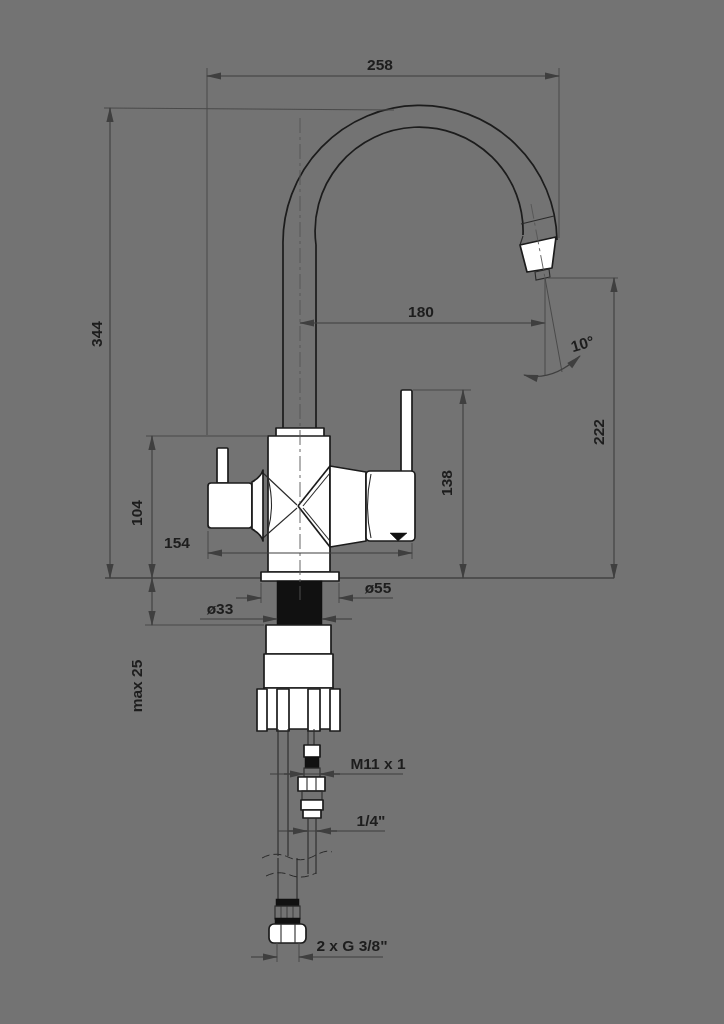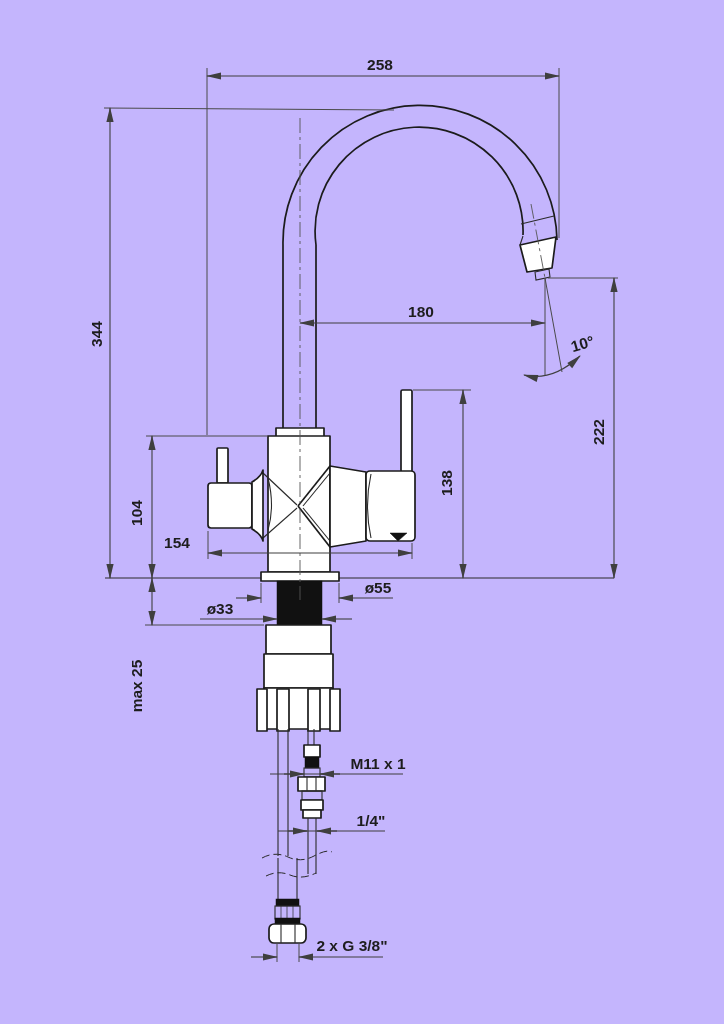--- a/index.html
+++ b/index.html
@@ -1,16 +1,16 @@
 <!DOCTYPE html>
 <html><head>
 <meta charset="utf-8">
 <style>
   html,body{margin:0;padding:0;background:#ffffff;}
-  .page{width:724px;height:1024px;background:#c4b5fd;position:relative;overflow:hidden;}
+  .page{width:724px;height:1024px;background:#737373;position:relative;overflow:hidden;}
   .dim-text{font:700 15.5px "Liberation Sans", sans-serif;fill:#1d1d1d;}
   .part{stroke:#1c1c1c;stroke-width:1.7;fill:none;stroke-linejoin:round;}
   .partfill{stroke:#1c1c1c;stroke-width:1.7;fill:#ffffff;stroke-linejoin:round;}
   .part-thin{stroke:#2a2a2a;stroke-width:1.1;fill:none;}
   .black{fill:#111111;stroke:#111111;stroke-width:0.5;}
   .dim{stroke:#3f3f3f;stroke-width:1.1;fill:none;}
   .ext{stroke:#4a4a4a;stroke-width:1;fill:none;}
   .cline{stroke:#555555;stroke-width:0.9;fill:none;stroke-dasharray:15 4 3 4;}
   .wavy{stroke:#2a2a2a;stroke-width:1;fill:none;stroke-dasharray:8 4;}
   .hair{stroke:#2a2a2a;stroke-width:0.7;fill:none;}

